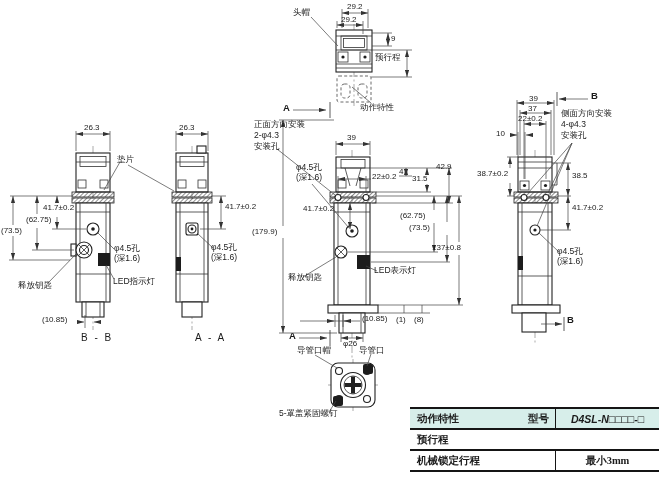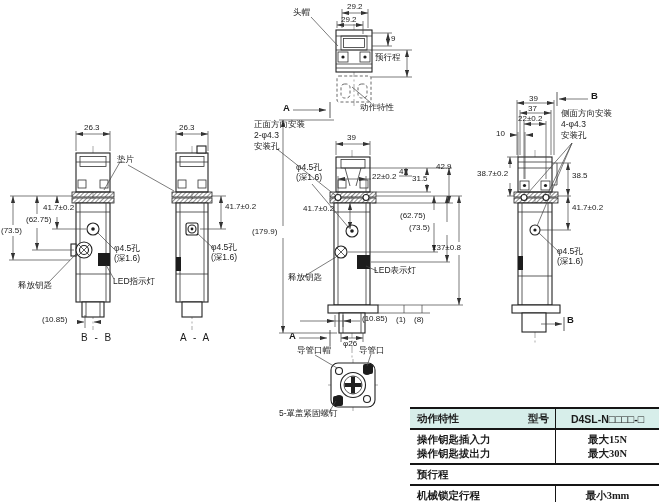--- a/index.html
+++ b/index.html
@@ -23,21 +23,21 @@
   .ms{marker-start:url(#ar);}
   .thick{fill:none;stroke:#222;stroke-width:4;}
   
   .spec{position:absolute;left:410px;top:407px;width:249px;font-weight:bold;font-size:10.5px;}
   .trow{display:flex;border-bottom:2px solid #151515;align-items:stretch;}
   .thead{background:var(--hbg);border-top:2px solid #151515;}
   .tc1{width:132px;padding:2.5px 6px 2.5px 7px;display:flex;flex-direction:column;justify-content:center;}
   .thead .tc1{flex-direction:row;justify-content:space-between;align-items:center;}
   .tc2{flex:1;border-left:1.3px solid #151515;display:flex;flex-direction:column;justify-content:center;
        text-align:center;font-family:"Liberation Serif","DejaVu Serif",serif;}
-  .thead .tc2{font-family:"Liberation Sans","DejaVu Sans",sans-serif;}
+  .thead .tc2{font-family:"Liberation Sans","DejaVu Sans",sans-serif;font-style:italic;}
 </style>
 </head>
 <body>
 
 <div class="stage">
 
 <svg width="660" height="502" viewBox="0 0 660 502">
   <defs>
     <marker id="ar" viewBox="0 0 10 6" markerWidth="7" markerHeight="4.2" refX="10" refY="3" orient="auto-start-reverse" markerUnits="userSpaceOnUse">
       <path d="M0 0L10 3L0 6z" fill="#333"></path>
@@ -294,21 +294,21 @@
 <div class="lbl" style="left:114px;top:254px">(深1.6)</div>
 <div class="lbl" style="left:113px;top:277px">LED指示灯</div>
 <div class="lbl" style="left:18px;top:281px">释放钥匙</div>
 <div class="lbl dm" style="left:42px;top:315px">(10.85)</div>
 <div class="lbl vn" style="left:81px;top:332px">B - B</div>
 
 <div class="lbl dm" style="left:179px;top:123px">26.3</div>
 <div class="lbl dm" style="left:225px;top:202px">41.7±0.2</div>
 <div class="lbl" style="left:211px;top:243px">φ4.5孔</div>
 <div class="lbl" style="left:211px;top:253px">(深1.6)</div>
-<div class="lbl vn" style="left:180px;top:332px">A - A</div>
+<div class="lbl vn" style="left:195px;top:332px">A - A</div>
 
 <div class="lbl" style="left:254px;top:120px">正面方向安装</div>
 <div class="lbl" style="left:254px;top:131px">2-φ4.3</div>
 <div class="lbl" style="left:254px;top:142px">安装孔</div>
 <div class="lbl dm" style="left:347px;top:133px">39</div>
 <div class="lbl" style="left:296px;top:163px">φ4.5孔</div>
 <div class="lbl" style="left:296px;top:173px">(深1.6)</div>
 <div class="lbl dm" style="left:372px;top:172px">22±0.2</div>
 <div class="lbl dm" style="left:399px;top:167px">4</div>
 <div class="lbl dm" style="left:412px;top:174px">31.5</div>
@@ -349,30 +349,20 @@
     <div class="tc1">
       <span>动作特性</span>
       <span>型号</span>
     </div>
     <div class="tc2">
           <span>D4SL-N□□□□-□</span>
         </div>
   </div>
   <div class="trow">
     <div class="tc1">
-      <div>操作钥匙插入力</div>
-      <div>操作钥匙拔出力</div>
-    </div>
-    <div class="tc2">
-      <div>最大15N</div>
-      <div>最大30N</div>
-    </div>
-  </div>
-  <div class="trow">
-    <div class="tc1">
           <div>预行程</div>
         </div>
   </div>
   <div class="trow">
     <div class="tc1">
           <div>机械锁定行程</div>
         </div>
     <div class="tc2">
           <div>最小3mm</div>
         </div>

